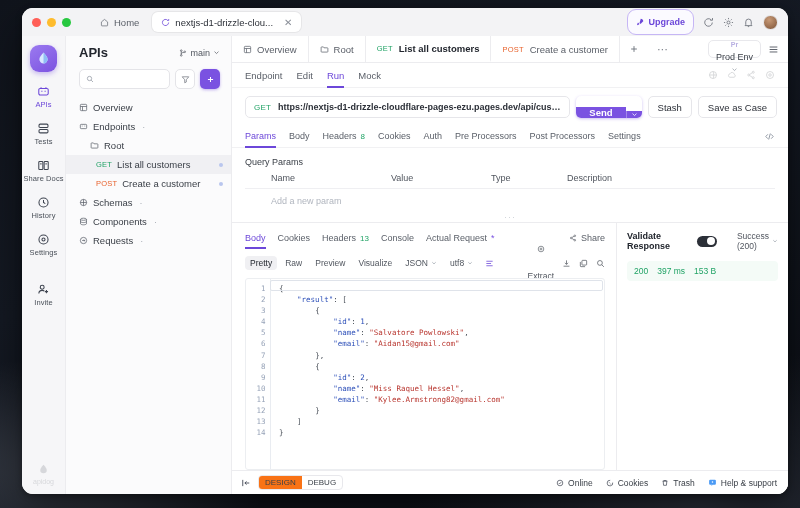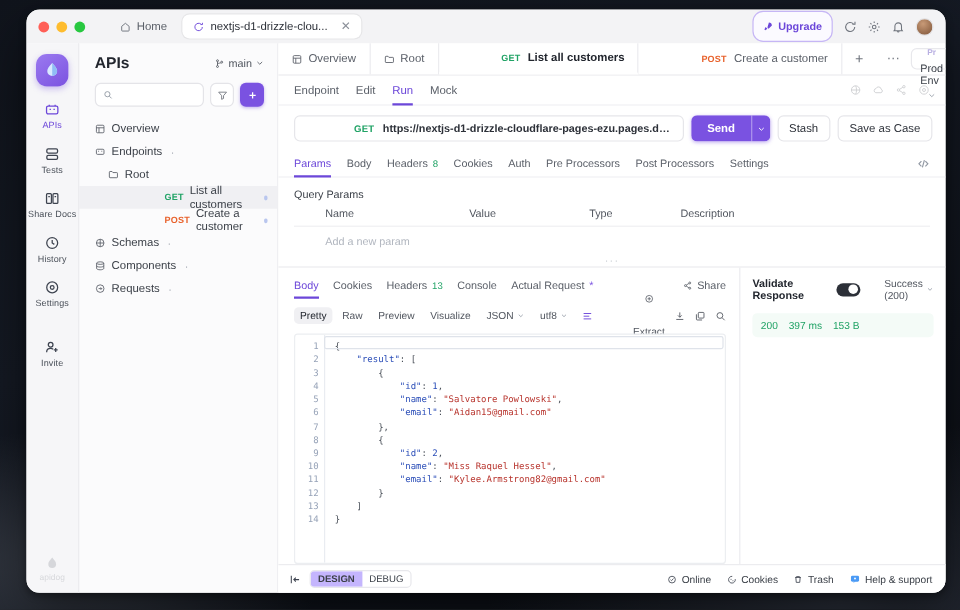--- a/index.html
+++ b/index.html
@@ -110,21 +110,21 @@
   }
   .tree { margin-top: 9px; font-size: 9.5px; color: #3b4048; }
   .tnode {
     display: flex; align-items: center; gap: 5px; height: 19px;
     padding: 0 8px 0 13px; color: #3b4048;
   }
   .tnode.lvl2 { padding-left: 24px; }
   .tnode.lvl3 { padding-left: 30px; }
   .tnode.sel { background: #f0f0f3; }
   .tnode .dotm { font-size: 9px; color: #a6abb4; margin-left: 2px; }
-  .meth { font-size: 7.5px; font-weight: bold; letter-spacing: .2px; margin-left: 41px; }
+  .meth { font-size: 7.5px; font-weight: normal; letter-spacing: .2px; }
   .meth.get { color: #21a366; }
   .meth.post { color: #e8622c; }
   .tdot { margin-left: auto; width: 4px; height: 4px; border-radius: 50%; background: #b9c6ee; }
 
   
   #main { flex: 1; display: flex; flex-direction: column; min-width: 0; background: #fff; }
   #tabbar {
     height: 27px; display: flex; align-items: stretch;
     border-bottom: 1px solid #ececef; flex: 0 0 27px;
   }
@@ -152,21 +152,21 @@
   #urlrow { display: flex; align-items: center; gap: 6px; padding: 8px 11px 7px 13px; }
   .urlbox {
     flex: 1; height: 22px; border: 1px solid #e6e6ea; border-radius: 5px;
     display: flex; align-items: center; gap: 7px; padding: 0 8px; background: #fff; min-width: 0;
   }
   .urlbox .meth { font-size: 8px; }
   .urltext {
     font-size: 9px; color: #2c3038; white-space: nowrap; overflow: hidden;
     text-overflow: ellipsis; font-weight: bold;
   }
-  .sendgrp { display: flex; height: 22px; border-radius: 5px; overflow: hidden; box-shadow: 0 1px 3px rgba(110,70,220,.35); }
+  .sendgrp { display: flex; height: 22px; border-radius: 5px; overflow: hidden; box-shadow: 0 1px 3px rgba(110,70,220,.35); align-items: flex-end; }
   .sendbtn {
     background: #7a52e1; color: #fff; font-size: 9.5px; font-weight: bold;
     padding: 0 13px; display: flex; align-items: center;
   }
   .senddrop {
     background: #7a52e1; color: #fff; width: 16px; display: flex;
     align-items: center; justify-content: center; border-left: 1px solid rgba(255,255,255,.3);
   }
   .obtn {
     height: 22px; border: 1px solid #e6e6ea; border-radius: 5px; background: #fff;
@@ -248,21 +248,21 @@
   }
 
   
   #footer {
     height: 24px; flex: 0 0 24px; border-top: 1px solid #ececef;
     display: flex; align-items: center; padding: 0 11px 0 0; background: #fff;
   }
   .foot-left { display: flex; align-items: center; gap: 7px; padding-left: 9px; }
   .modegrp { display: flex; border: 1px solid #e8e8ec; border-radius: 4px; overflow: hidden; }
   .mode { font-size: 8px; color: #3b4048; padding: 2px 6px; }
-  .mode.active { background: #c4b5fd; font-weight: bold; }
+  .mode.active { background: #f97316; font-weight: normal; }
   .foot-right { margin-left: auto; display: flex; align-items: center; gap: 13px; }
   .fitem { display: flex; align-items: center; gap: 4px; font-size: 8.5px; color: #3b4048; }
   svg { display: block; }
 </style>
 </head>
 <body>
 
 <div id="desktop"></div>
 
 <div id="window">

